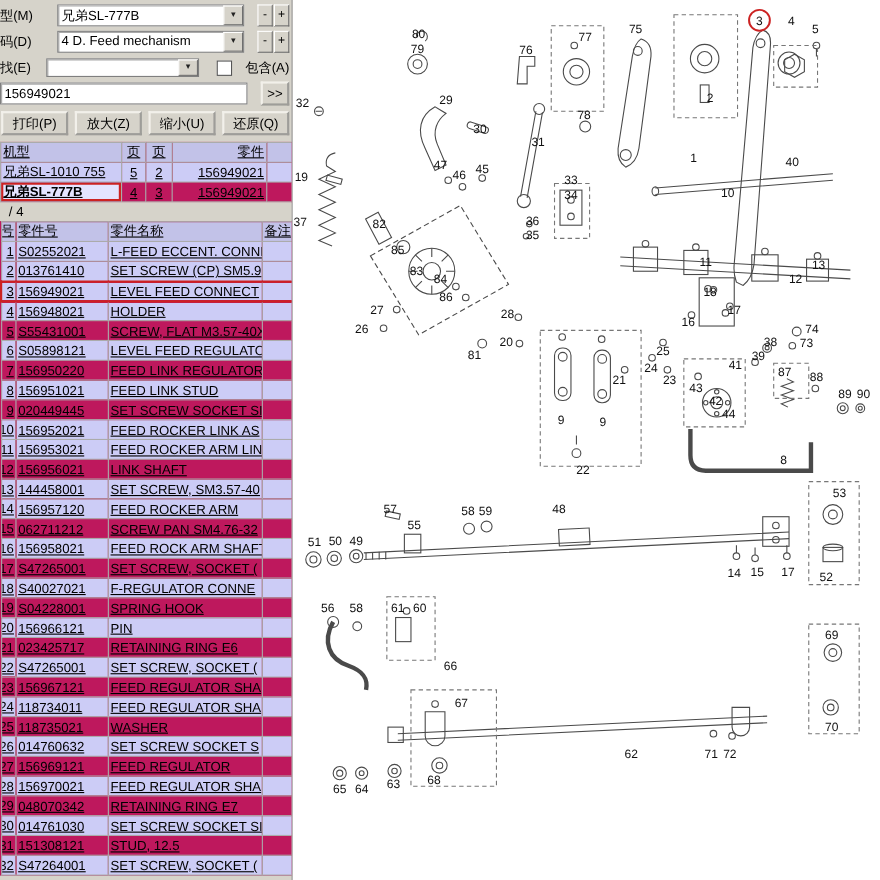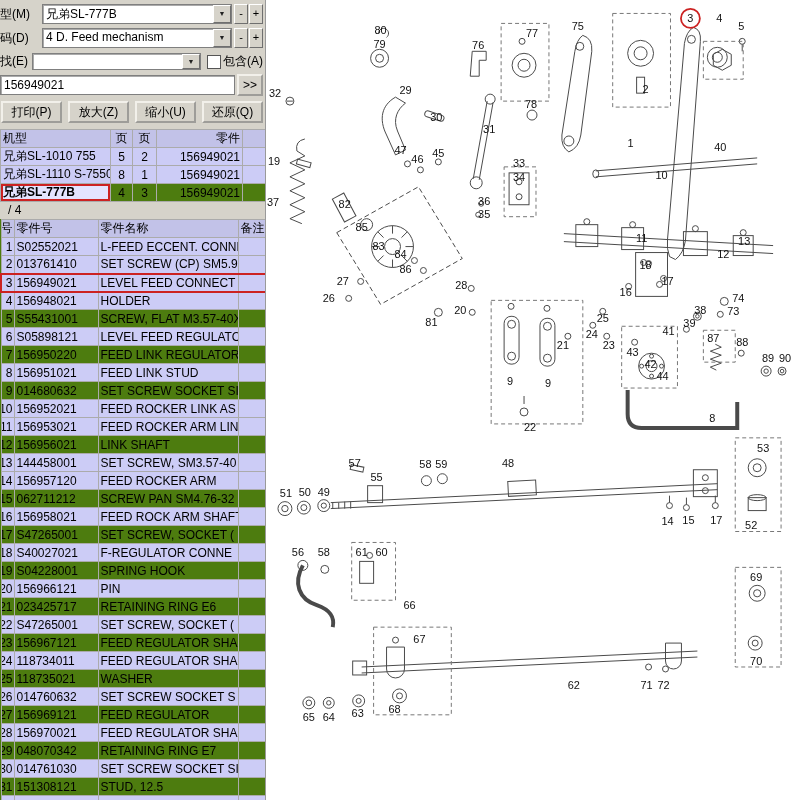--- a/index.html
+++ b/index.html
@@ -9,21 +9,21 @@
     background:#fff;
   }
   .app { position:relative; width:800px; height:800px; }
 
   
   .left-panel {
     position:absolute; left:0; top:0; width:266px; height:800px;
     background:#d6d3ca; border-right:1px solid #9a9a9a; overflow:hidden;
     box-sizing:border-box;
   }
-  .ctl-row { display:flex; align-items:center; margin:4px 2px 0 0; gap:2px; height:20px; }
+  .ctl-row { display:flex; align-items:center; margin:4px 2px 0 0; gap:12px; height:20px; }
   .lbl { width:40px; overflow:hidden; white-space:nowrap; flex:none; }
   .lbl.small { width:30px; }
   .combo { flex:1; display:flex; align-items:stretch; background:#fff; border:1px solid #7f7f7f;
            box-shadow:inset 1px 1px 0 #aaa; height:20px; box-sizing:border-box; }
   .combo .val { flex:1; padding:1px 3px; overflow:hidden; white-space:nowrap; }
   .combo .dd { width:16px; flex:none; background:#d6d3ca; border:1px solid;
                border-color:#fff #6f6f6f #6f6f6f #fff; font-size:7px; line-height:16px;
                text-align:center; color:#222; cursor:default; }
   .spin { display:flex; flex:none; gap:1px; }
   .spin .sbtn { width:14px; height:20px; font-size:11px; line-height:16px; text-align:center;
@@ -35,21 +35,21 @@
                   padding:1px 3px; font:12px "Liberation Sans",sans-serif; box-sizing:border-box; }
   .go-btn { width:26px; height:20px; flex:none; }
   .btn-row { display:flex; gap:6px; margin:6px 2px 0 1px; }
   button.win {
     background:#d6d3ca; border:2px outset #f2f0ea; font:12px "Liberation Sans",sans-serif;
     padding:1px 2px; height:22px; white-space:nowrap; overflow:hidden;
   }
   .btn-row button.win { flex:1; }
 
   
-  table { border-collapse:collapse; table-layout:fixed; width:266px; background:#4d7c0f; }
+  table { border-collapse:collapse; table-layout:fixed; width:266px; background:#be185d;text-decoration:underline; }
   th, td { border:1px solid #ababab; height:18px; padding:0 2px; font-size:12px;
            font-weight:normal; text-align:left; overflow:hidden; white-space:nowrap;
            box-sizing:border-box; }
   thead th { background:#c2c2e8; }
   .model-table { margin-top:6px; }
   .model-table .c-model { width:110px; }
   .model-table .c-page  { width:22px; text-align:center; }
   .model-table .c-fig   { width:24px; text-align:center; }
   .model-table .c-part  { width:86px;text-align:right; }
   .model-table .c-fill  { width:24px; }
@@ -142,27 +142,20 @@
         </tr>
       </thead>
       <tbody>
           <tr class="lav">
             <td class="c-model">兄弟SL-1010 755</td>
             <td class="c-page">5</td>
             <td class="c-fig">2</td>
             <td class="c-part">156949021</td>
             <td class="c-fill"></td>
           </tr>
-          <tr class="lav">
-            <td class="c-model">兄弟SL-1110 S-7550</td>
-            <td class="c-page">8</td>
-            <td class="c-fig">1</td>
-            <td class="c-part">156949021</td>
-            <td class="c-fill"></td>
-          </tr>
           <tr>
             <td class="c-model sel-cell">兄弟SL-777B</td>
             <td class="c-page">4</td>
             <td class="c-fig">3</td>
             <td class="c-part">156949021</td>
             <td class="c-fill"></td>
           </tr>
         </tbody>
     </table>
 
@@ -221,21 +214,21 @@
             <td class="col-rk"></td>
           </tr>
           <tr class="hl">
             <td class="col-no">8</td>
             <td class="col-pn">156951021</td>
             <td class="col-nm">FEED LINK STUD</td>
             <td class="col-rk"></td>
           </tr>
           <tr>
             <td class="col-no">9</td>
-            <td class="col-pn">014680632</td>
+            <td class="col-pn">020449445</td>
             <td class="col-nm">SET SCREW SOCKET SI</td>
             <td class="col-rk"></td>
           </tr>
           <tr class="hl">
             <td class="col-no">10</td>
             <td class="col-pn">156952021</td>
             <td class="col-nm">FEED ROCKER LINK AS</td>
             <td class="col-rk"></td>
           </tr>
           <tr class="hl">

